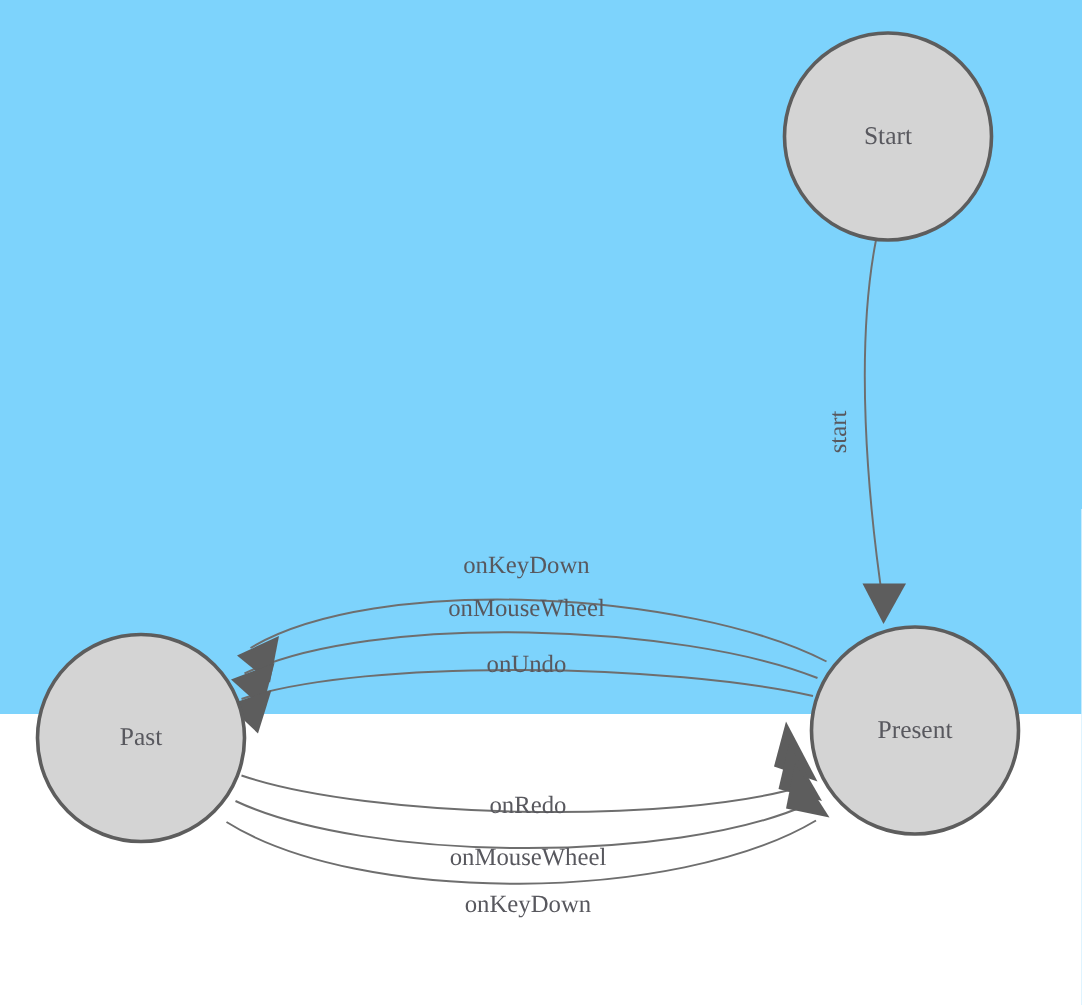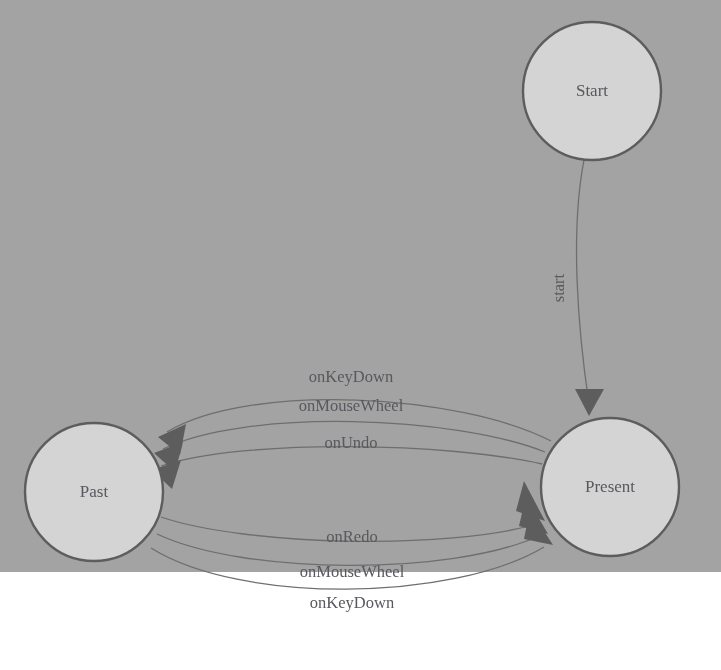--- a/index.html
+++ b/index.html
@@ -9,22 +9,22 @@
   }
   body {
     width: 721px;
     height: 670px;
     font-family: "Liberation Serif", "DejaVu Serif", serif;
     overflow: hidden;
   }
   #diagram-root {
     position: relative;
     width: 721px;
-    height: 572px;
-    background: #a3a3a3;
+    height: 476px;
+    background: #7dd3fc;
   }
   svg#state-diagram {
     display: block;
     width: 721px;
     height: 670px;
   }
   .node-circle {
     fill: #d4d4d4;
     stroke: #5d5d5d;
     stroke-width: 2.4;

